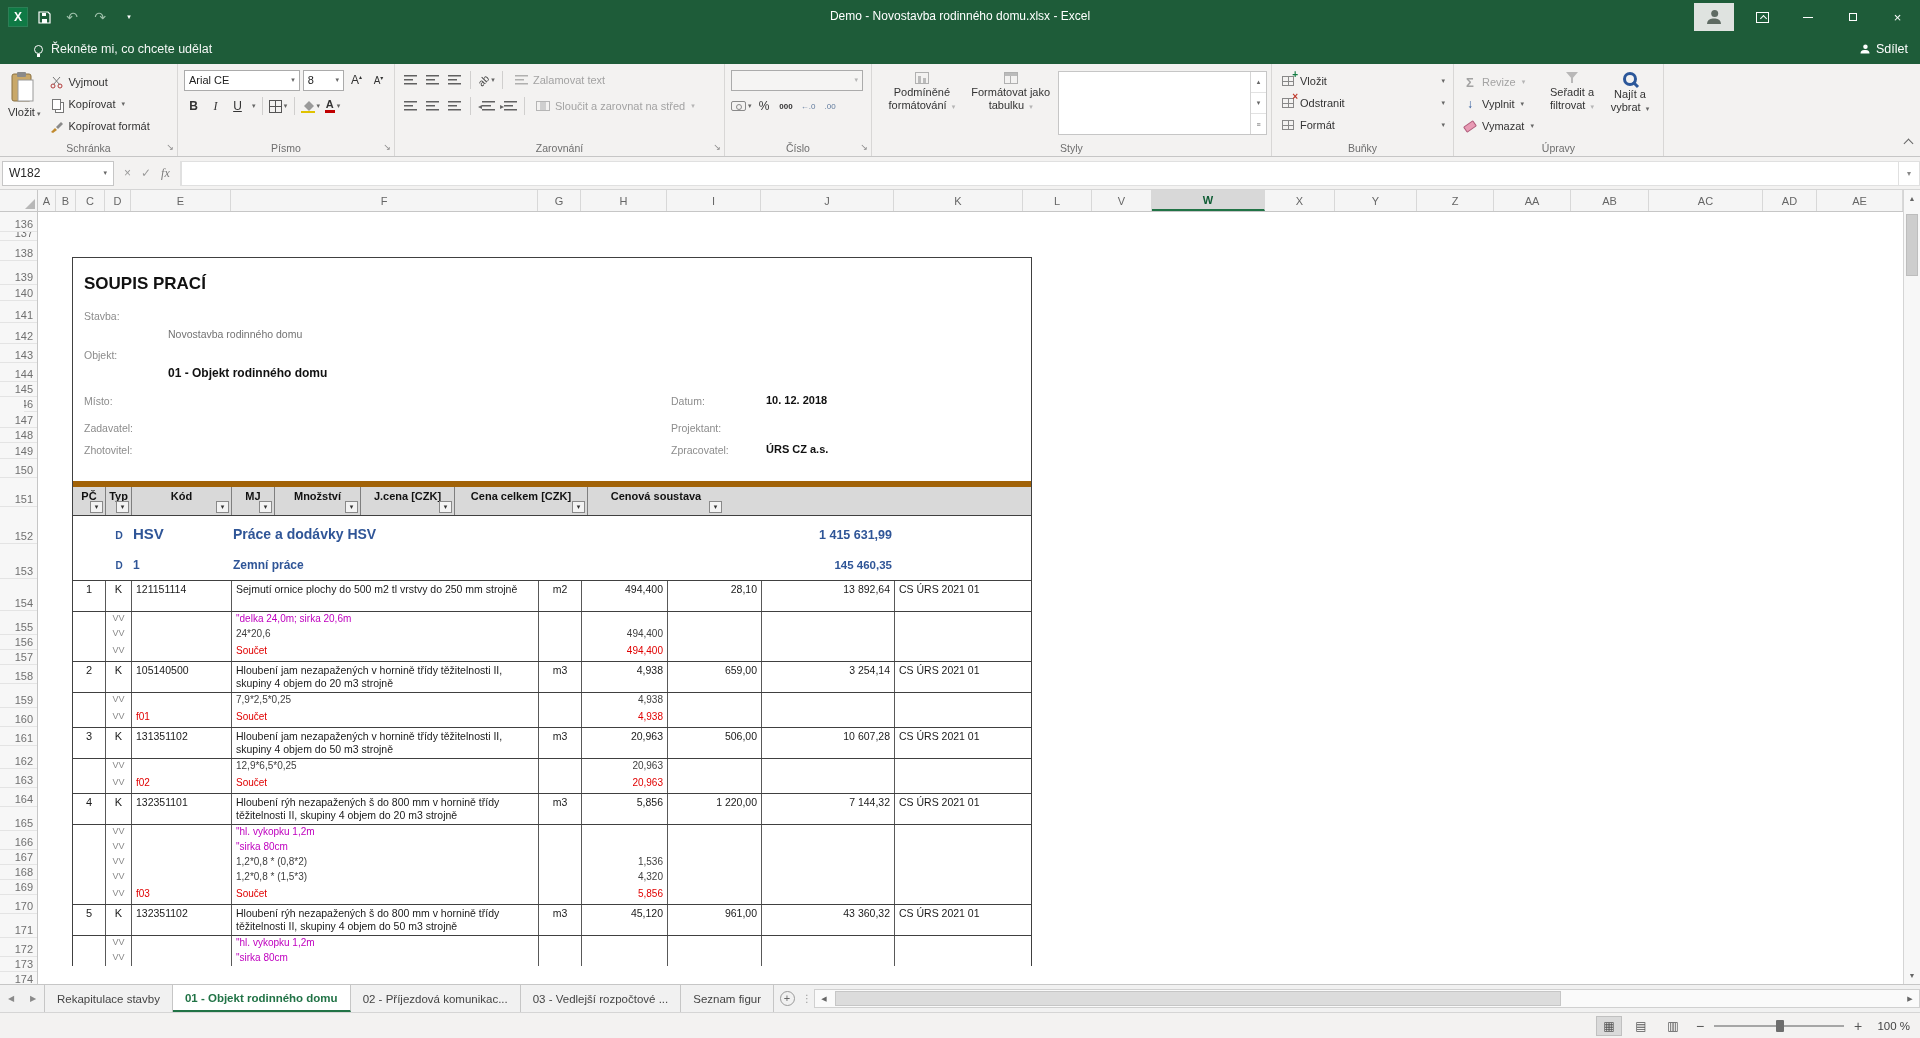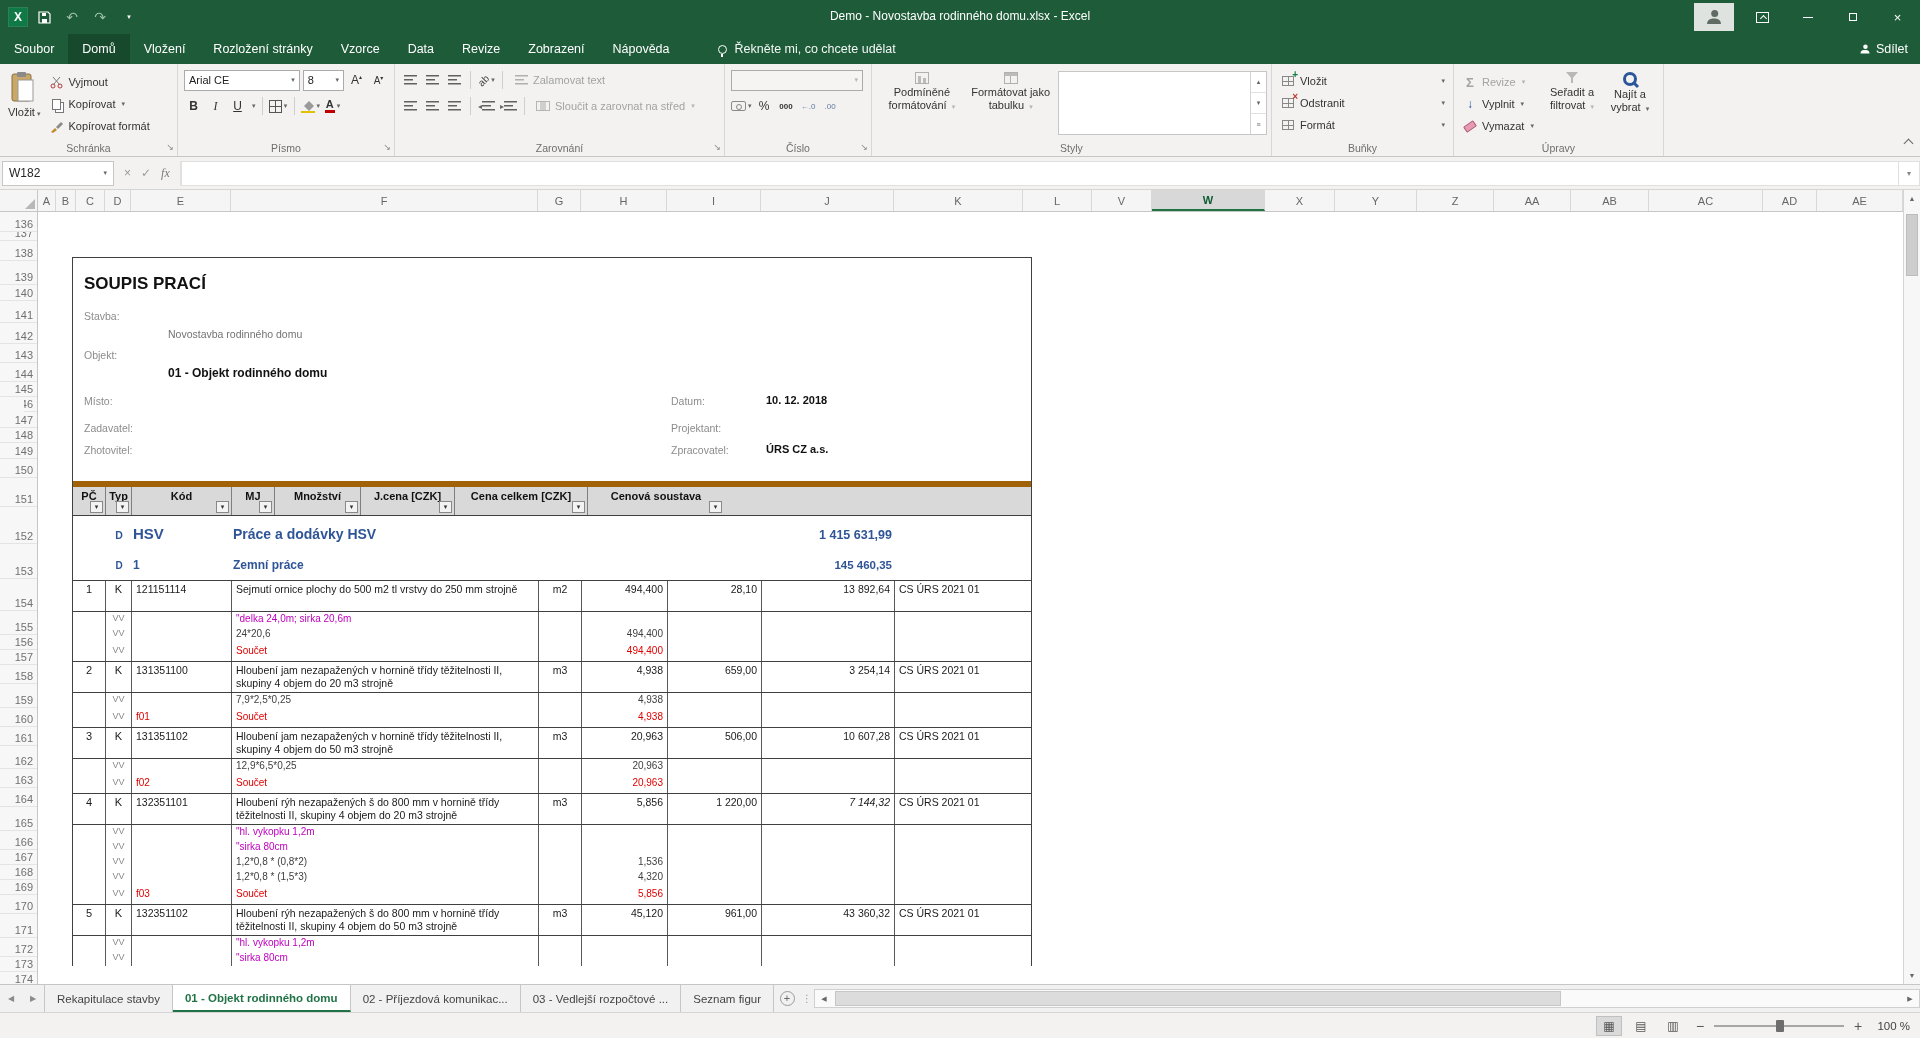--- a/index.html
+++ b/index.html
@@ -230,31 +230,20 @@
           <span class="i-min"></span>
         </span>
       <span class="wbtn">
           <span class="i-restore"></span>
         </span>
       <span class="wbtn">×</span>
     </div>
   </div>
 
   <div class="tabrow">
-    <div id="ribtabs" style="display:flex">
-        <div class="rtab">Soubor</div>
-        <div class="rtab active">Domů</div>
-        <div class="rtab">Vložení</div>
-        <div class="rtab">Rozložení stránky</div>
-        <div class="rtab">Vzorce</div>
-        <div class="rtab">Data</div>
-        <div class="rtab">Revize</div>
-        <div class="rtab">Zobrazení</div>
-        <div class="rtab">Nápověda</div>
-      </div>
     <div class="tellme">
       <span class="i-bulb"></span>
       <span>Řekněte mi, co chcete udělat</span>
     </div>
     <div class="share">
       <span class="i-person"></span>
       <span>Sdílet</span>
     </div>
   </div>
 
@@ -679,21 +668,21 @@
                 <div class="tc tc3" style="width: 307px;">Součet</div>
                 <div class="tc tc4" style="width: 43px;"></div>
                 <div class="tc tc5" style="width: 86px;">494,400</div>
                 <div class="tc tc6" style="width: 94px;"></div>
                 <div class="tc tc7" style="width: 133px;"></div>
                 <div class="tc tc8" style="width: 136px;"></div>
               </div>
               <div class="trow t-item">
                 <div class="tc tc0" style="width: 33px;">2</div>
                 <div class="tc tc1" style="width: 26px;">K</div>
-                <div class="tc tc2" style="width: 100px;">131351100</div>
+                <div class="tc tc2" style="width: 100px;">105140500</div>
                 <div class="tc tc3" style="width: 307px;">Hloubení jam nezapažených v hornině třídy těžitelnosti II, skupiny 4 objem do 20 m3 strojně</div>
                 <div class="tc tc4" style="width: 43px;">m3</div>
                 <div class="tc tc5" style="width: 86px;">4,938</div>
                 <div class="tc tc6" style="width: 94px;">659,00</div>
                 <div class="tc tc7" style="width: 133px;">3 254,14</div>
                 <div class="tc tc8" style="width: 136px;">CS ÚRS 2021 01</div>
               </div>
               <div class="trow t-vv">
                 <div class="tc tc0" style="width: 33px;"></div>
                 <div class="tc tc1" style="width: 26px;">VV</div>
@@ -750,21 +739,21 @@
                 <div class="tc tc8" style="width: 136px;"></div>
               </div>
               <div class="trow t-item">
                 <div class="tc tc0" style="width: 33px;">4</div>
                 <div class="tc tc1" style="width: 26px;">K</div>
                 <div class="tc tc2" style="width: 100px;">132351101</div>
                 <div class="tc tc3" style="width: 307px;">Hloubení rýh nezapažených š do 800 mm v hornině třídy těžitelnosti II, skupiny 4 objem do 20 m3 strojně</div>
                 <div class="tc tc4" style="width: 43px;">m3</div>
                 <div class="tc tc5" style="width: 86px;">5,856</div>
                 <div class="tc tc6" style="width: 94px;">1 220,00</div>
-                <div class="tc tc7" style="width: 133px; font-style: italic;">7 144,32</div>
+                <div class="tc tc7" style="width: 133px;">7 144,32</div>
                 <div class="tc tc8" style="width: 136px;">CS ÚRS 2021 01</div>
               </div>
               <div class="trow t-note">
                 <div class="tc tc0" style="width: 33px;"></div>
                 <div class="tc tc1" style="width: 26px;">VV</div>
                 <div class="tc tc2" style="width: 100px;"></div>
                 <div class="tc tc3" style="width: 307px;">"hl. vykopku 1,2m</div>
                 <div class="tc tc4" style="width: 43px;"></div>
                 <div class="tc tc5" style="width: 86px;"></div>
                 <div class="tc tc6" style="width: 94px;"></div>

